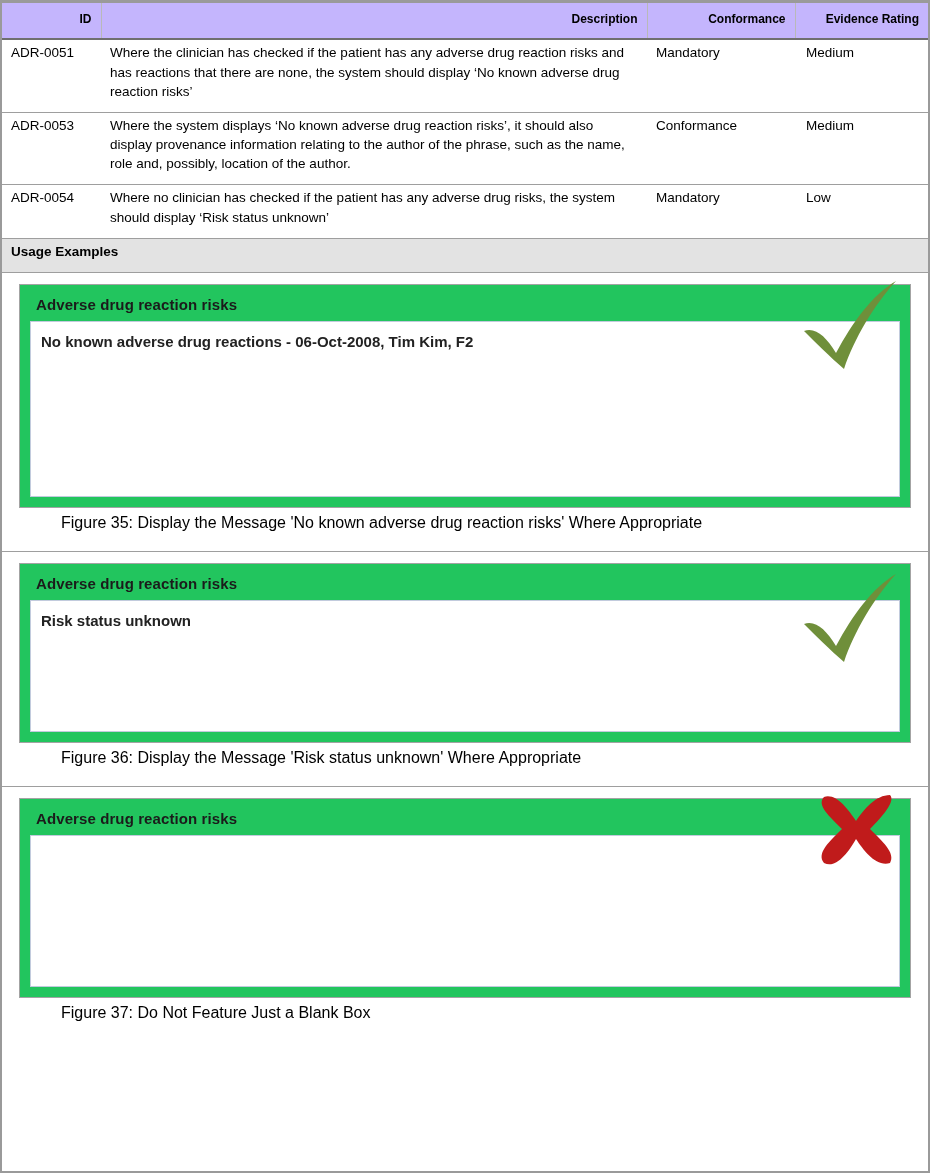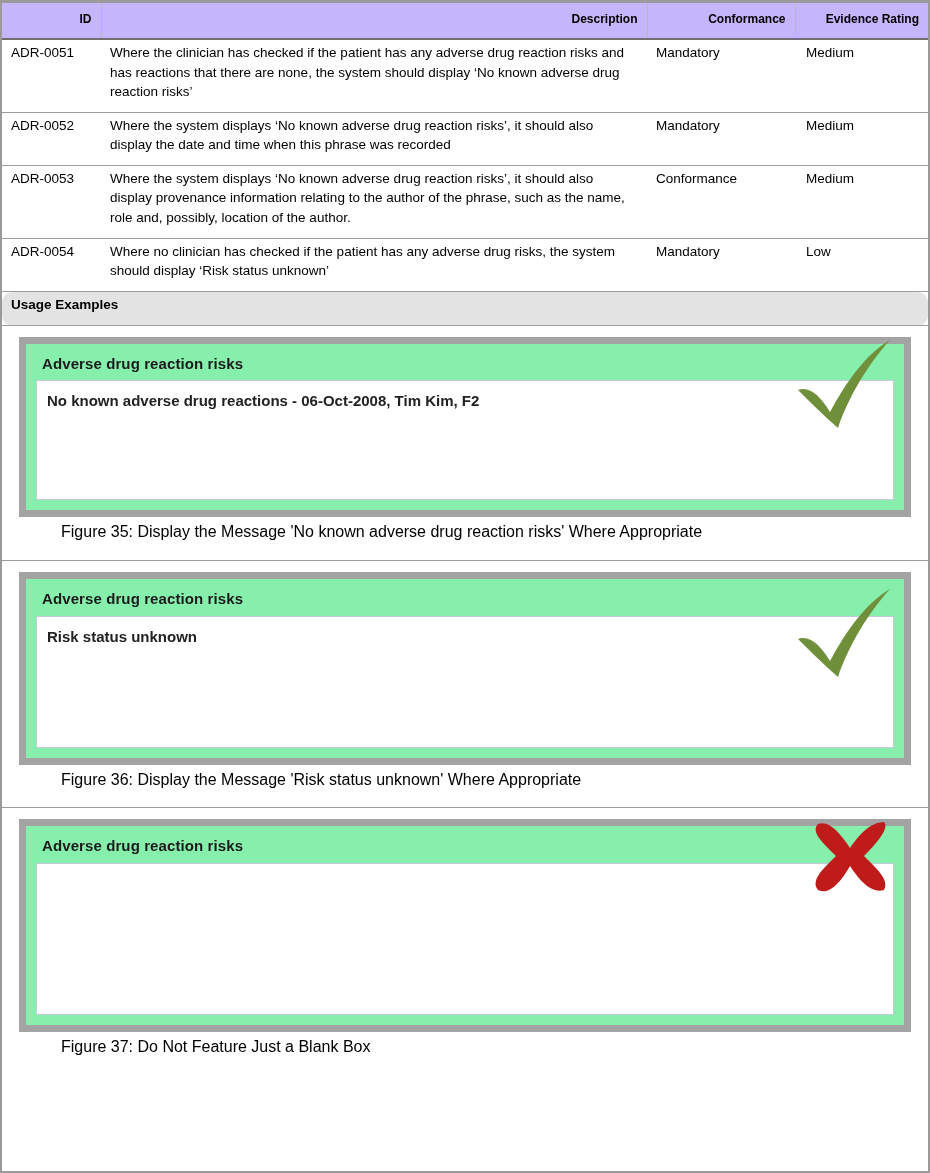--- a/index.html
+++ b/index.html
@@ -60,48 +60,47 @@
   table.req td.conf { }
   table.req td.evid { padding-left: 11px; }
 
   .section-row td {
     background: #e3e3e3;
     font-size: 16.5px;
     font-weight: bold;
     padding: 9px 9px 10px 9px;
     border-bottom: 1px solid #8a8a8a;
     border-top: 1px solid #8a8a8a;
-    border-radius: 11px;
   }
 
   
   .example-cell {
     padding: 0;
     border-bottom: 1px solid #9e9e9e;
   }
   .example-wrap {
     padding: 8px 8px 0 8px;
   }
   .panel {
-    border: 7px solid #a3a3a3;
-    background: #86efac;
+    border: 1px solid #a3a3a3;
+    background: #22c55e;
     position: relative;
     padding: 7px 10px 10px 10px;
   }
   .panel-title {
     font-size: 15px;
     font-weight: bold;
     color: #1b1b1b;
     padding: 2px 0 6px 6px;
     letter-spacing: 0.1px;
   }
   .panel-body {
     background: #ffffff;
     border: 1px solid #c2cbdd;
-    height: 120px;
+    height: 176px;
     padding: 9px 10px;
     position: relative;
   }
   .panel-body.short { height: 132px; }
   .panel-body.blank { height: 152px; }
   .phrase {
     font-size: 15px;
     font-weight: bold;
     color: #222222;
   }
@@ -137,26 +136,20 @@
         <th>ID</th>
         <th>Description</th>
         <th>Conformance</th>
         <th class="th-evidence">Evidence Rating</th>
       </tr>
     </thead>
     <tbody>
       <tr>
         <td class="id">ADR-0051</td>
         <td class="desc">Where the clinician has checked if the patient has any adverse drug reaction risks and has reactions that there are none, the system should display ‘No known adverse drug reaction risks’</td>
-        <td class="conf">Mandatory</td>
-        <td class="evid">Medium</td>
-      </tr>
-      <tr>
-        <td class="id">ADR-0052</td>
-        <td class="desc">Where the system displays ‘No known adverse drug reaction risks’, it should also display the date and time when this phrase was recorded</td>
         <td class="conf">Mandatory</td>
         <td class="evid">Medium</td>
       </tr>
       <tr>
         <td class="id">ADR-0053</td>
         <td class="desc">Where the system displays ‘No known adverse drug reaction risks’, it should also display provenance information relating to the author of the phrase, such as the name, role and, possibly, location of the author.</td>
         <td class="conf">Conformance</td>
         <td class="evid">Medium</td>
       </tr>
       <tr>

